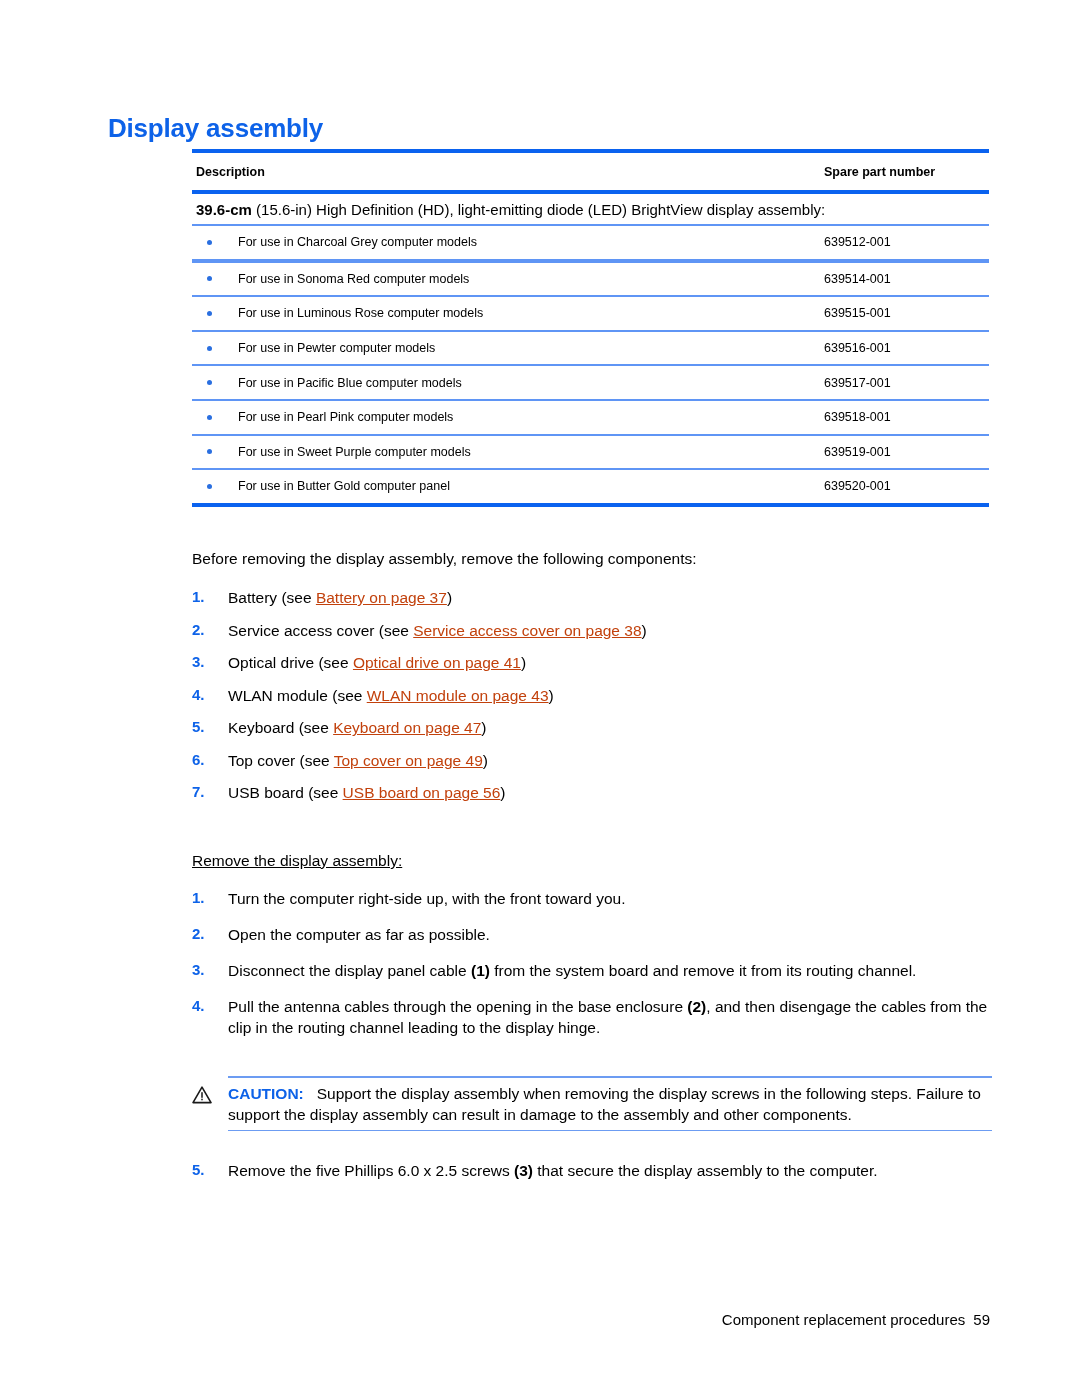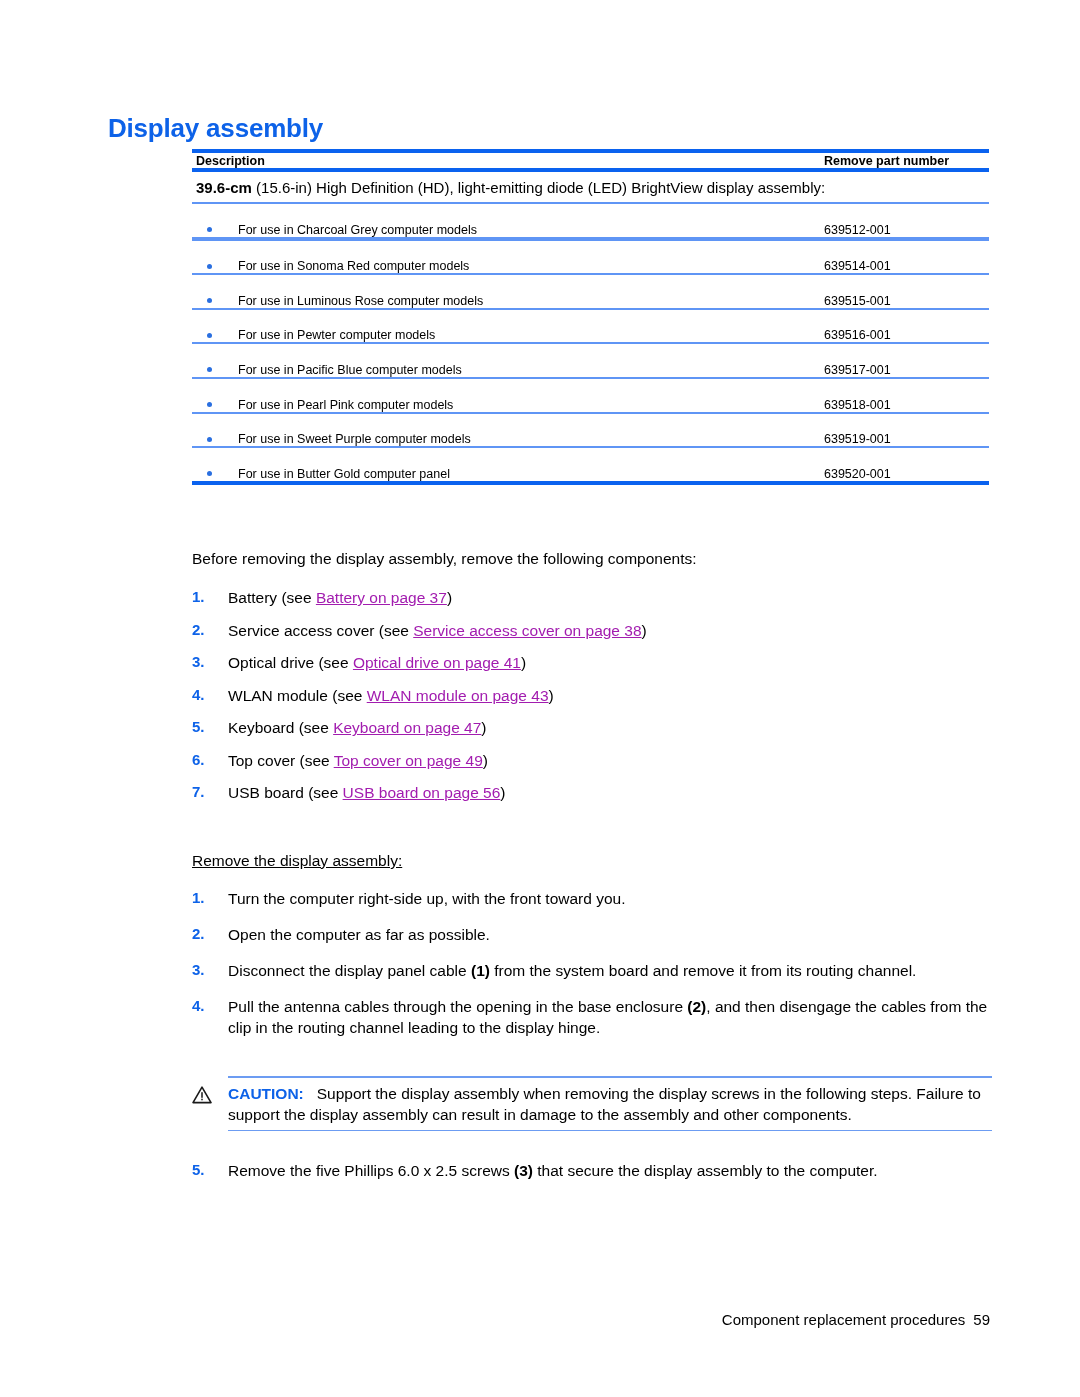--- a/index.html
+++ b/index.html
@@ -46,21 +46,21 @@
     width: 100%;
   }
   .rule-thin {
     height: 2px;
     background: #5f95f5;
     width: 100%;
   }
   .thead {
     display: flex;
     align-items: center;
-    height: 15px;
+    height: 37px;
     padding-left: 4px;
     box-sizing: border-box;
   }
   .thead .col-desc {
     flex: 1 1 auto;
     font-size: 12.5px;
     font-weight: bold;
   }
   .thead .col-part {
     width: 165px;
@@ -72,21 +72,21 @@
     display: flex;
     align-items: center;
     min-height: 30px;
     padding-left: 4px;
     box-sizing: border-box;
     font-size: 15px;
   }
   .group-row b { font-weight: bold; }
   .trow {
     display: flex;
-    align-items: flex-end;
+    align-items: center;
     height: 32.6px;
     box-sizing: border-box;
   }
   .trow .cell-desc {
     flex: 1 1 auto;
     display: flex;
     align-items: center;
     font-size: 12.5px;
     padding-left: 4px;
     box-sizing: border-box;
@@ -135,21 +135,21 @@
     color: #0d62e8;
     font-weight: bold;
     font-size: 15px;
   }
   .step-text {
     flex: 1 1 auto;
     font-size: 15.5px;
     line-height: 1.36;
   }
   a.xref {
-    color: #a21caf;
+    color: #c2410c;
     text-decoration: underline;
   }
   .mark { font-weight: bold; }
 
   
   .caution {
     position: absolute;
     left: 192px;
     width: 800px;
   }
@@ -198,21 +198,21 @@
 
 <div class="page">
 
   <h1 class="page-heading">Display assembly</h1>
 
   <div class="parts-table">
     <div class="rule-thick"></div>
 
     <div class="thead">
       <div class="col-desc">Description</div>
-      <div class="col-part">Remove part number</div>
+      <div class="col-part">Spare part number</div>
     </div>
 
     <div class="rule-thick"></div>
 
     <div class="group-row">
       <span><b>39.6-cm</b><span> (15.6-in) High Definition (HD), light-emitting diode (LED) BrightView display assembly:</span></span>
     </div>
 
     <div id="table-rows">
         <div class="rule-thin"></div>

